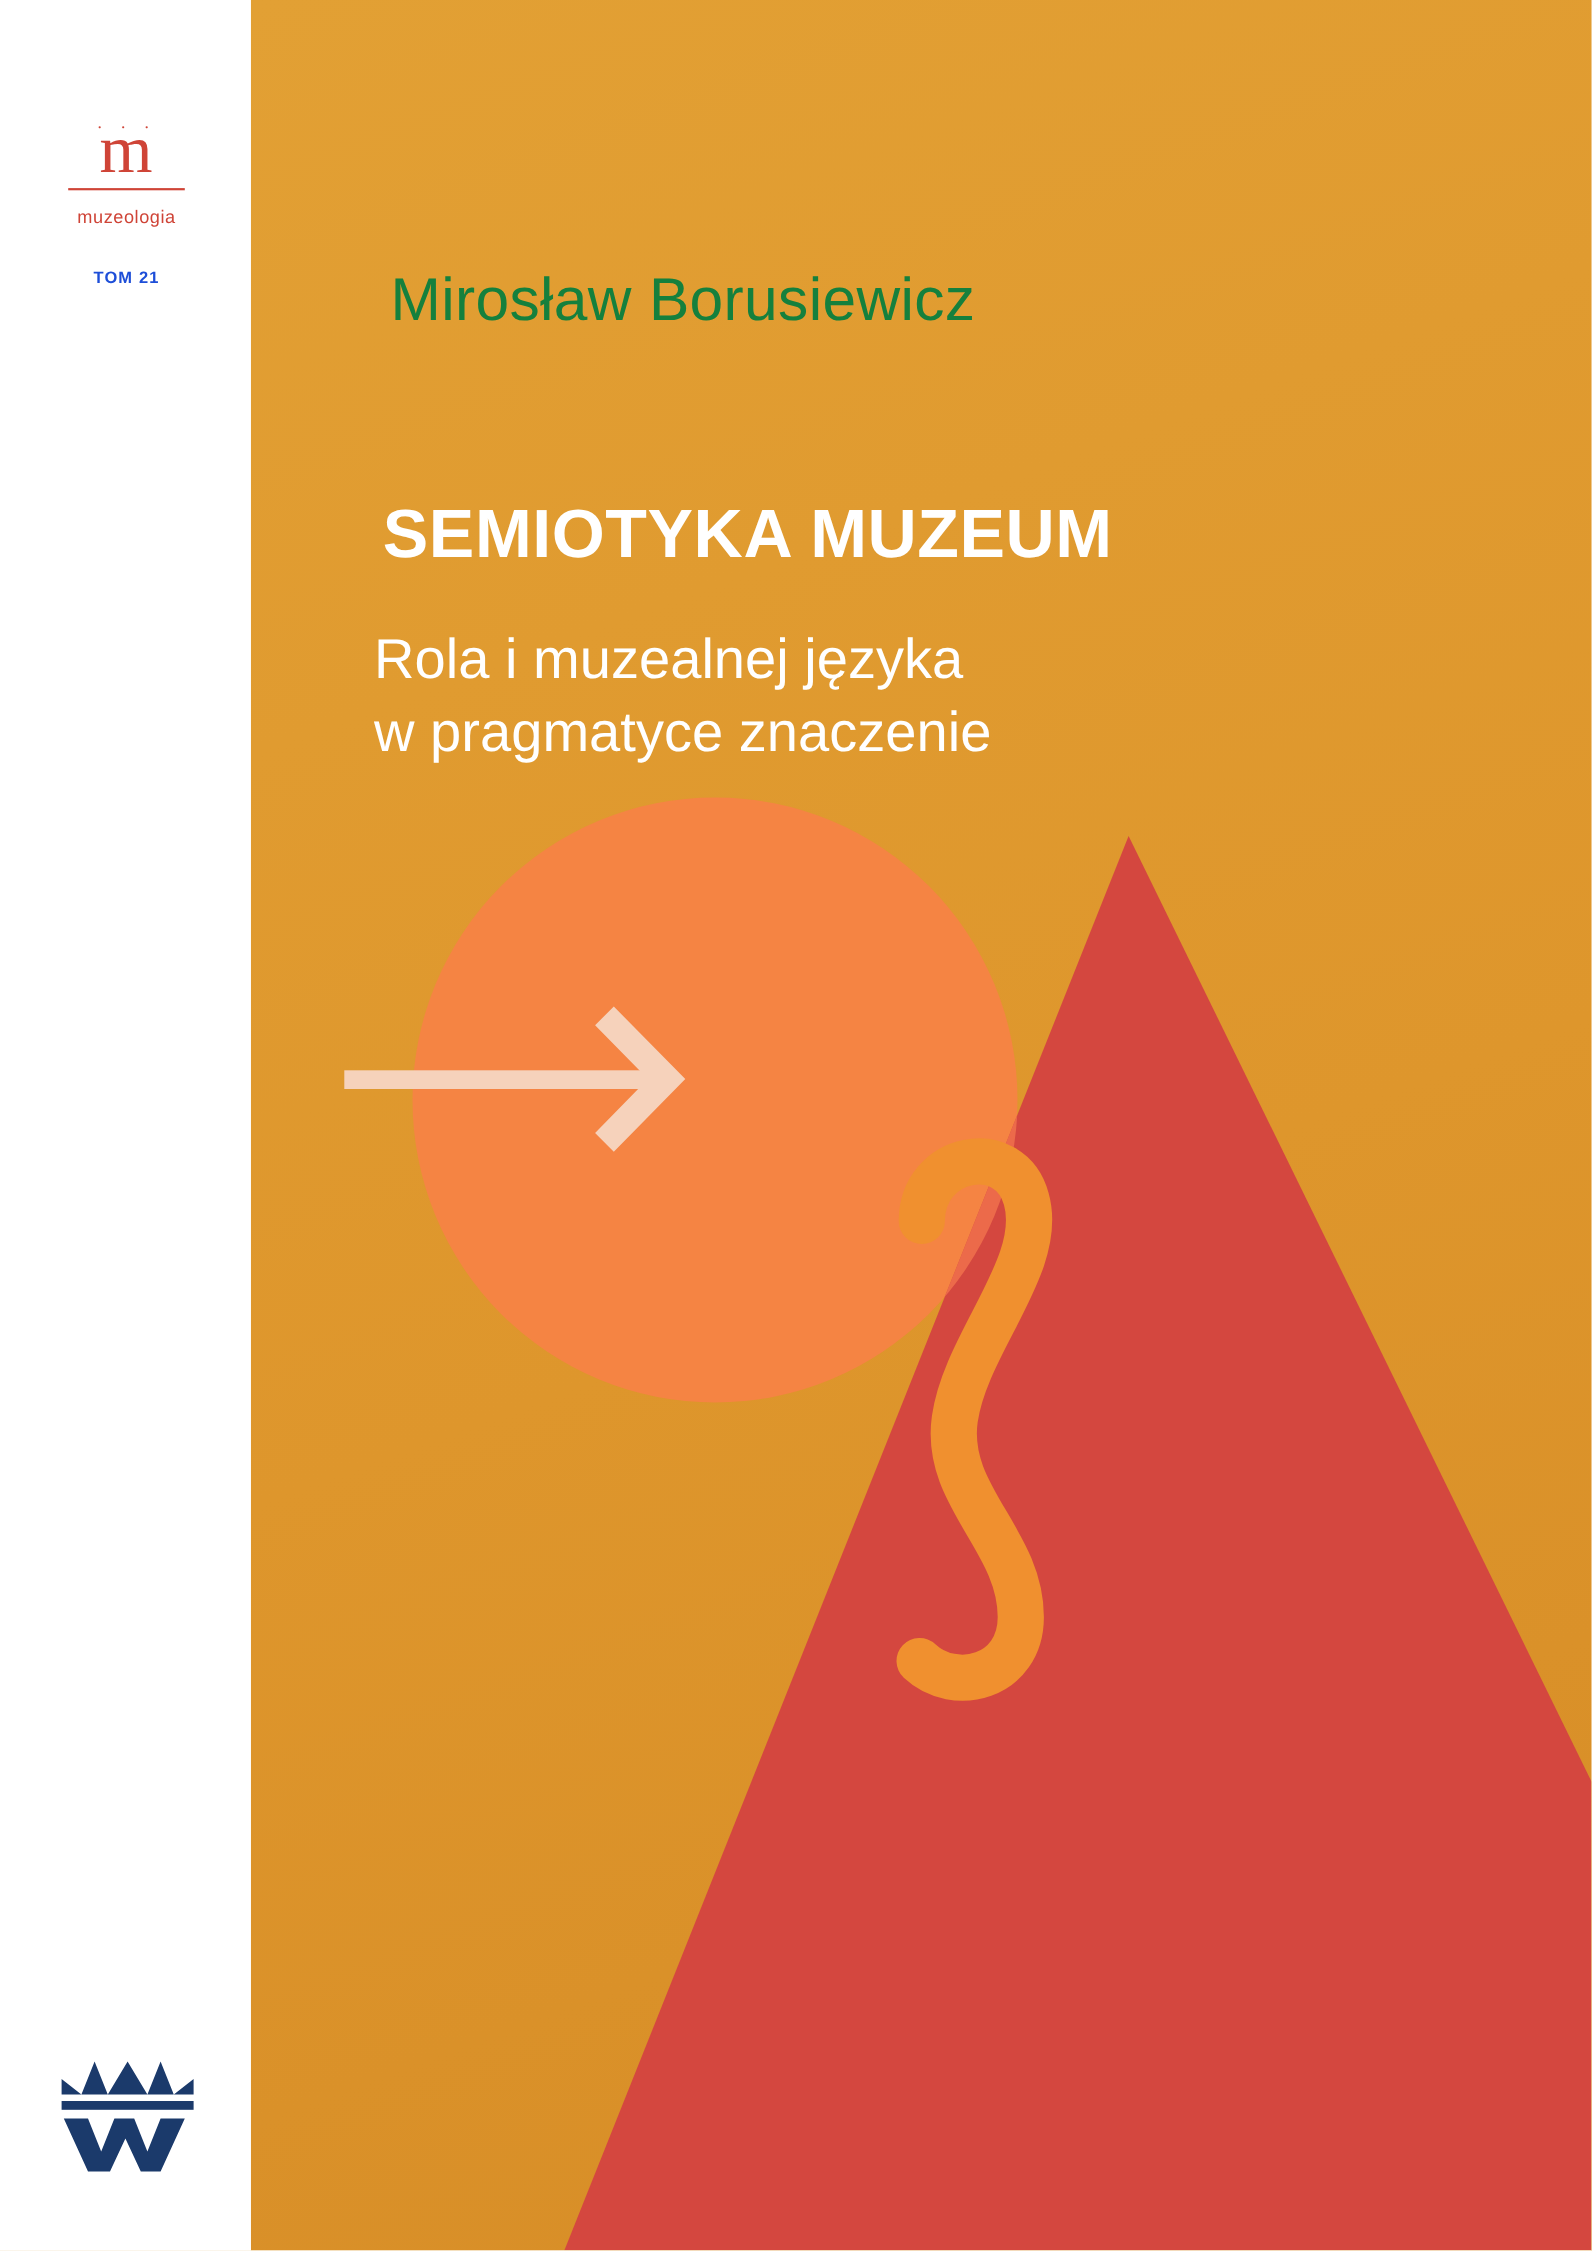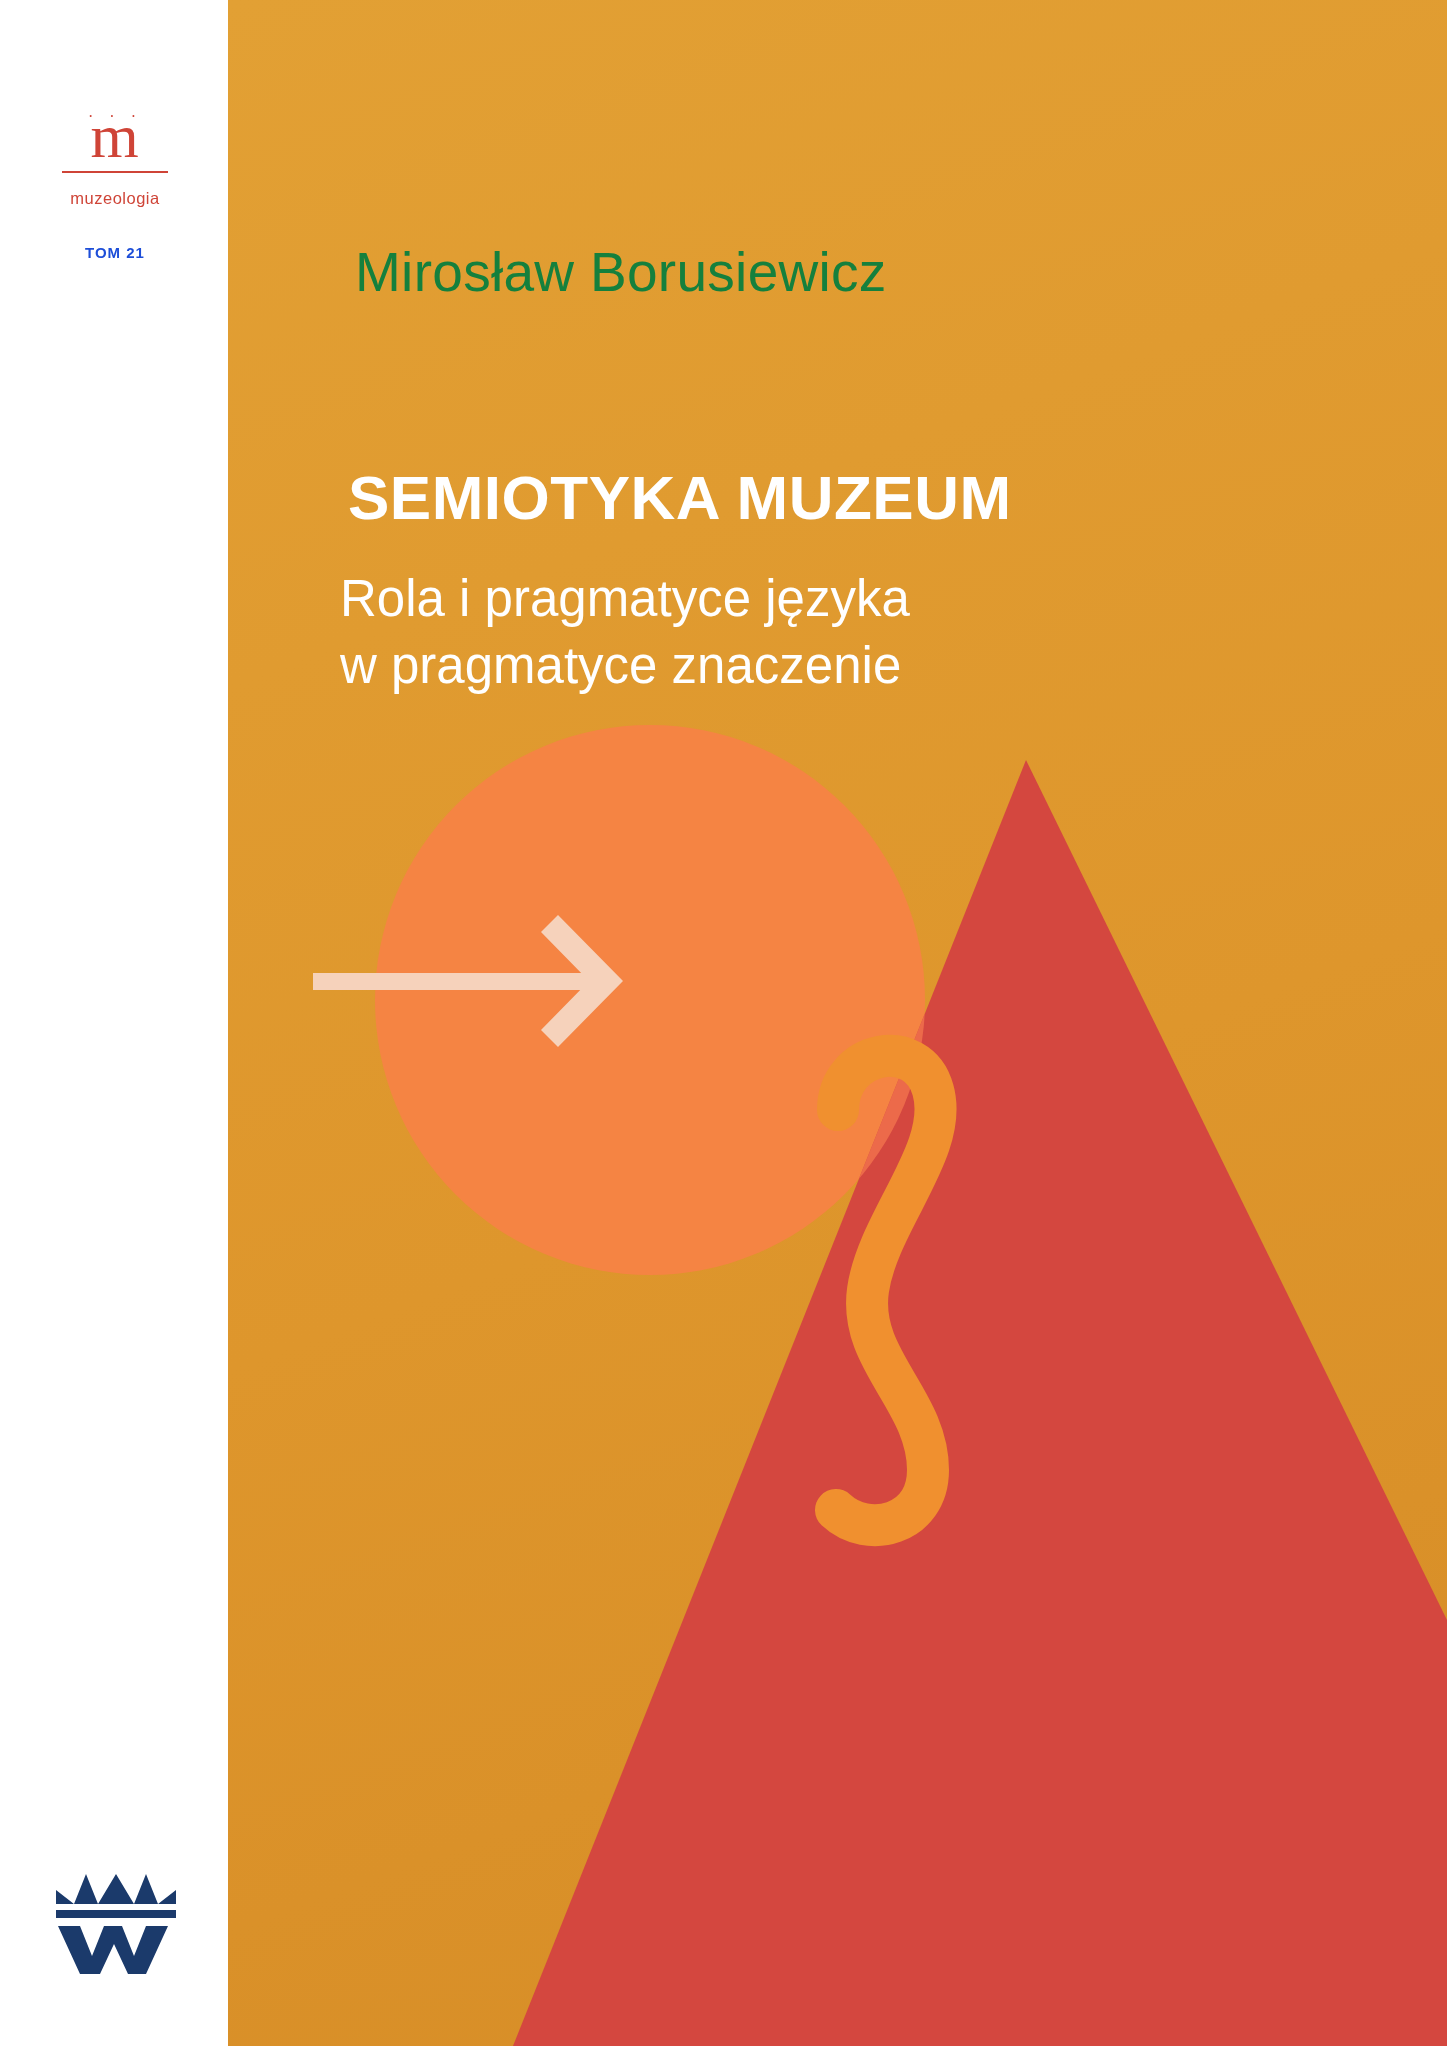--- a/index.html
+++ b/index.html
@@ -123,21 +123,20 @@
   .title {
     position: absolute;
     left: 348px;
     top: 450px;
     color: #ffffff;
     font-size: 62px;
     font-weight: bold;
     letter-spacing: 0.5px;
     z-index: 4;
     white-space: nowrap;
-    margin-top: 12px;
   }
   .subtitle {
     position: absolute;
     left: 340px;
     top: 565px;
     color: #ffffff;
     font-size: 51px;
     font-weight: 400;
     line-height: 1.32;
     z-index: 4;
@@ -179,21 +178,21 @@
     </span>
     <span class="m-word">muzeologia</span>
     <span class="m-vol">TOM 21</span>
   </div>
 
   <div class="author">Mirosław Borusiewicz</div>
 
   <div class="title">SEMIOTYKA MUZEUM</div>
 
   <div class="subtitle">
-    <div>Rola i pragmatyce języka</div>
+    <div>Rola i muzealnej języka</div>
     <div>w pragmatyce znaczenie</div>
   </div>
 
   <div class="wuw">
     <svg width="140" height="120" viewBox="0 0 140 120">
       <path d="M 10 44 L 10 30 L 28 44 L 40 14 L 52 44 L 70 14 L 88 44 L 100 14 L 112 44 L 130 30 L 130 44 Z" fill="#1b3a6b"></path>
       <rect x="10" y="50" width="120" height="8" fill="#1b3a6b"></rect>
       <path d="M 12 66 L 34 66 L 46 96 L 58 66 L 76 66 L 88 96 L 100 66 L 122 66 L 100 114 L 82 114 L 68 84 L 54 114 L 34 114 Z" fill="#1b3a6b"></path>
       <text x="70" y="104" font-family="Liberation Serif, serif" font-size="1" fill="none">WW</text>
     </svg>

